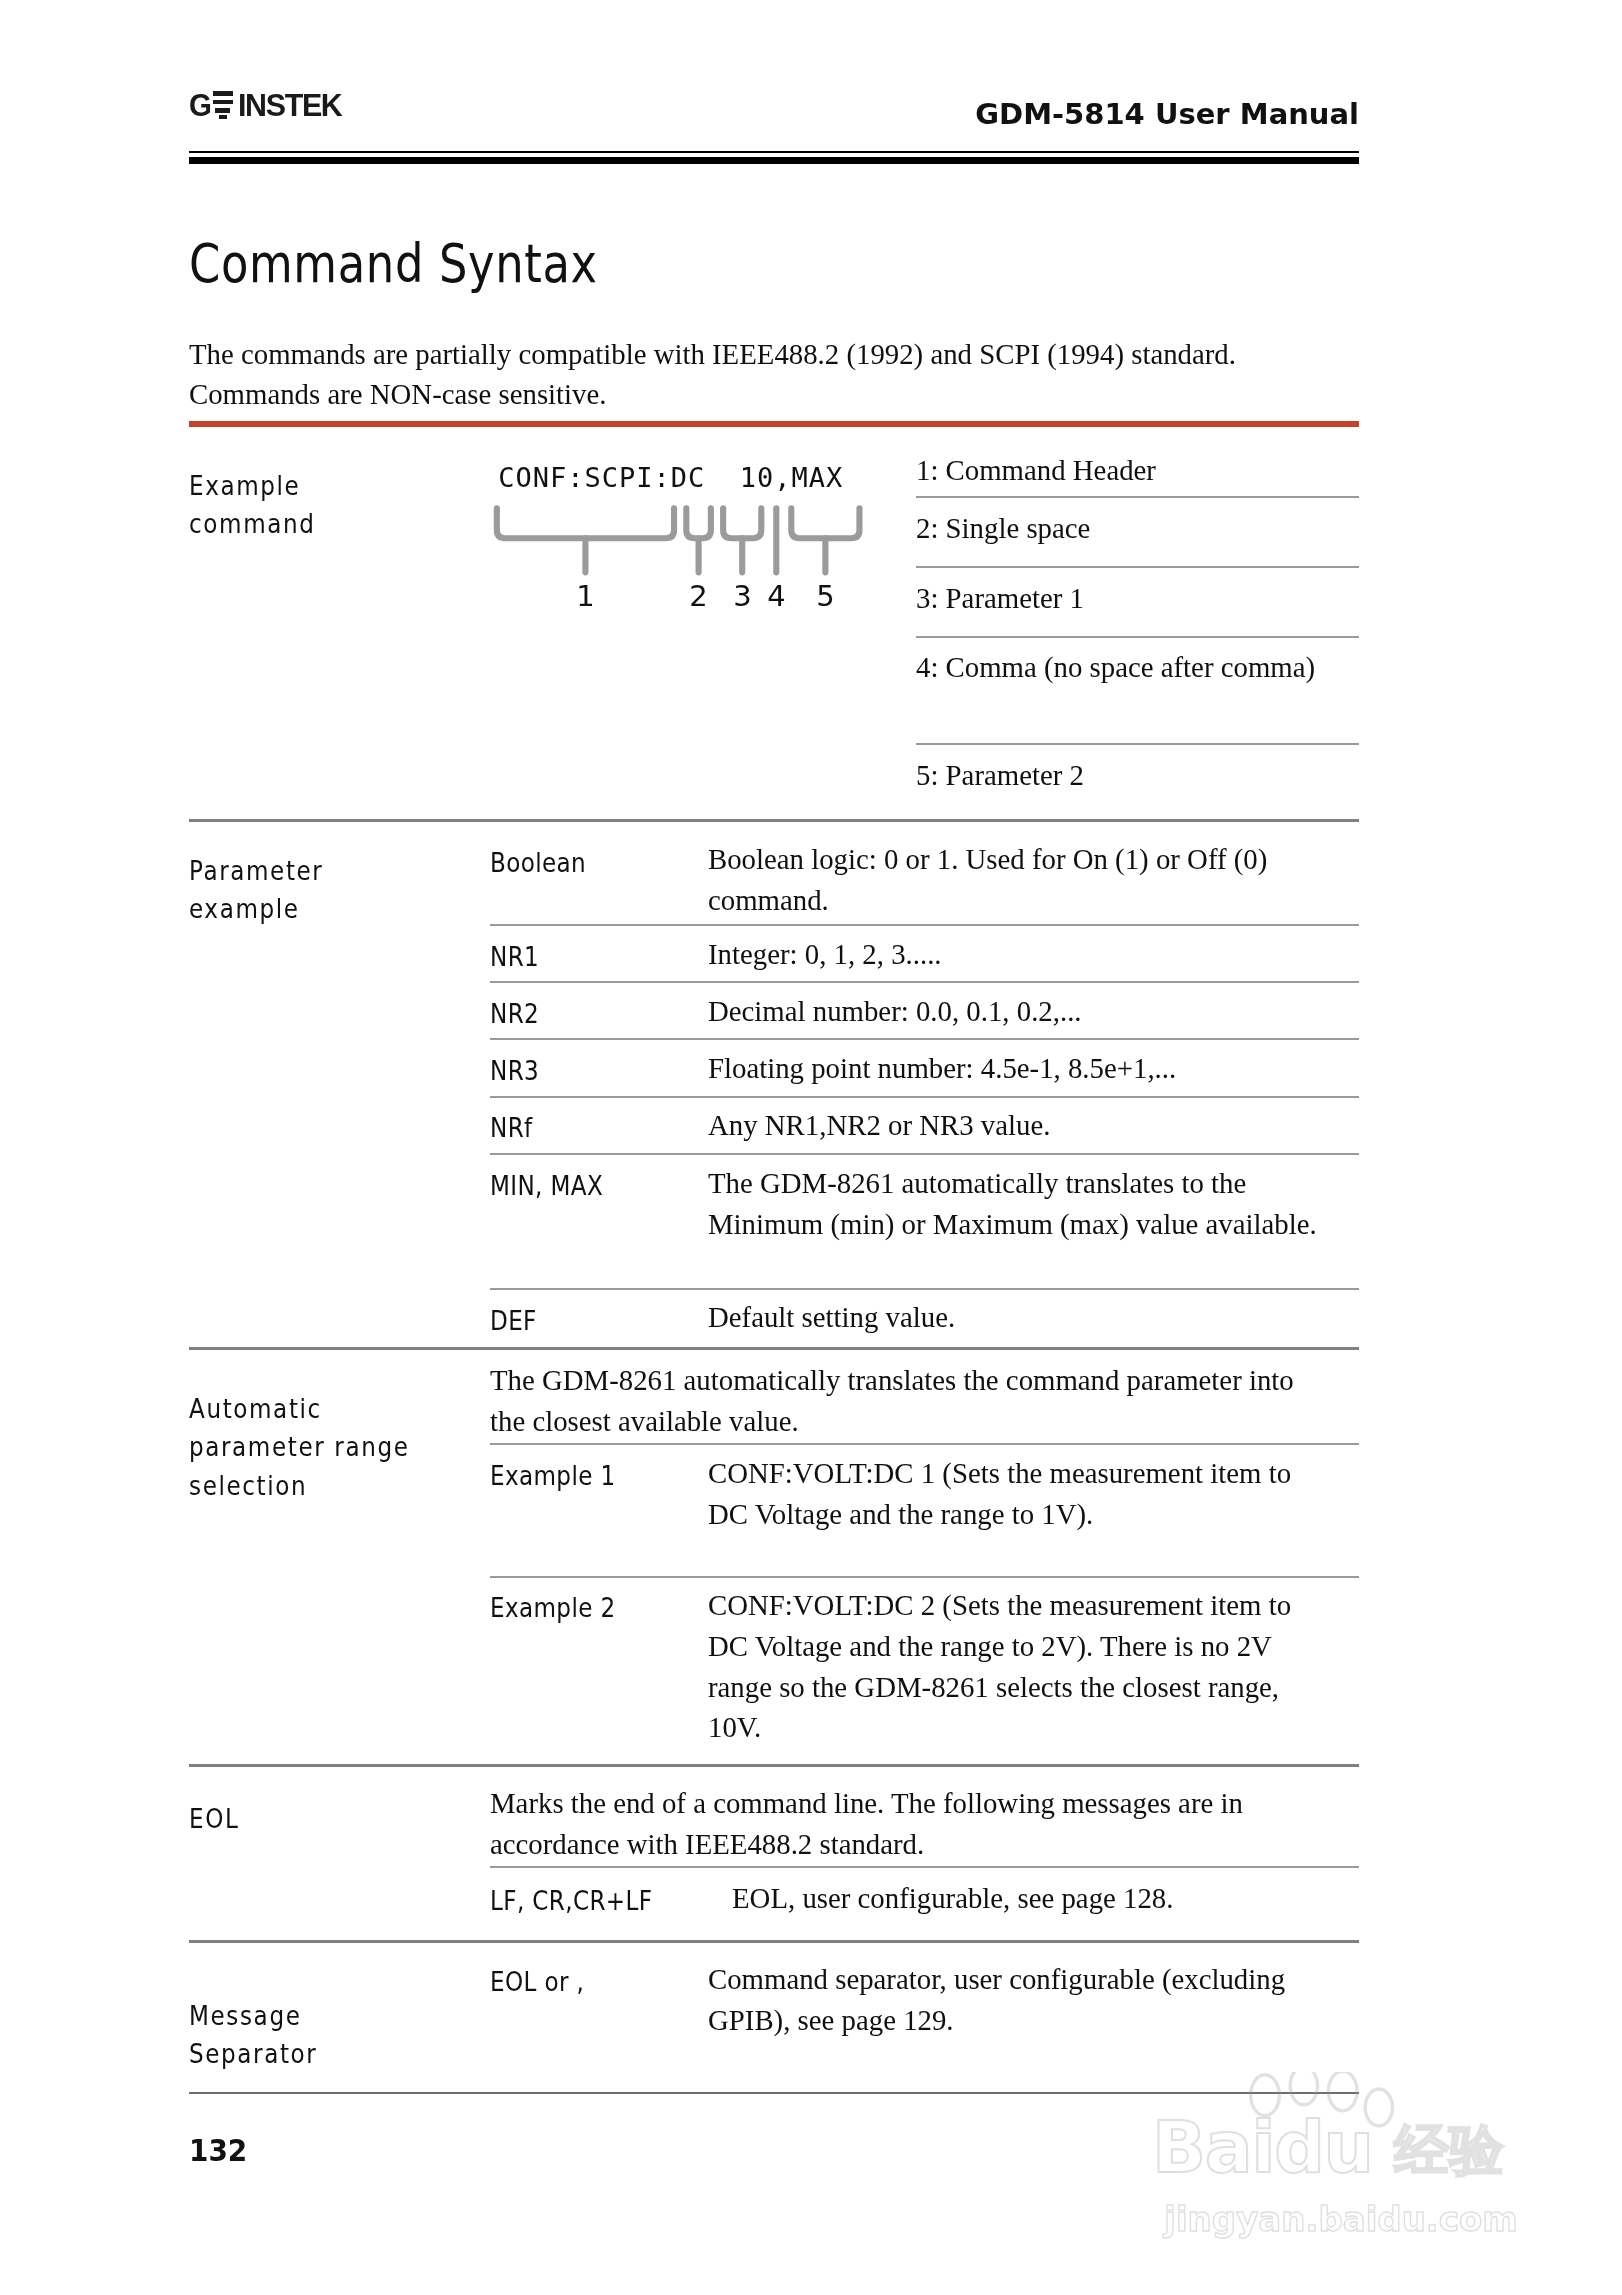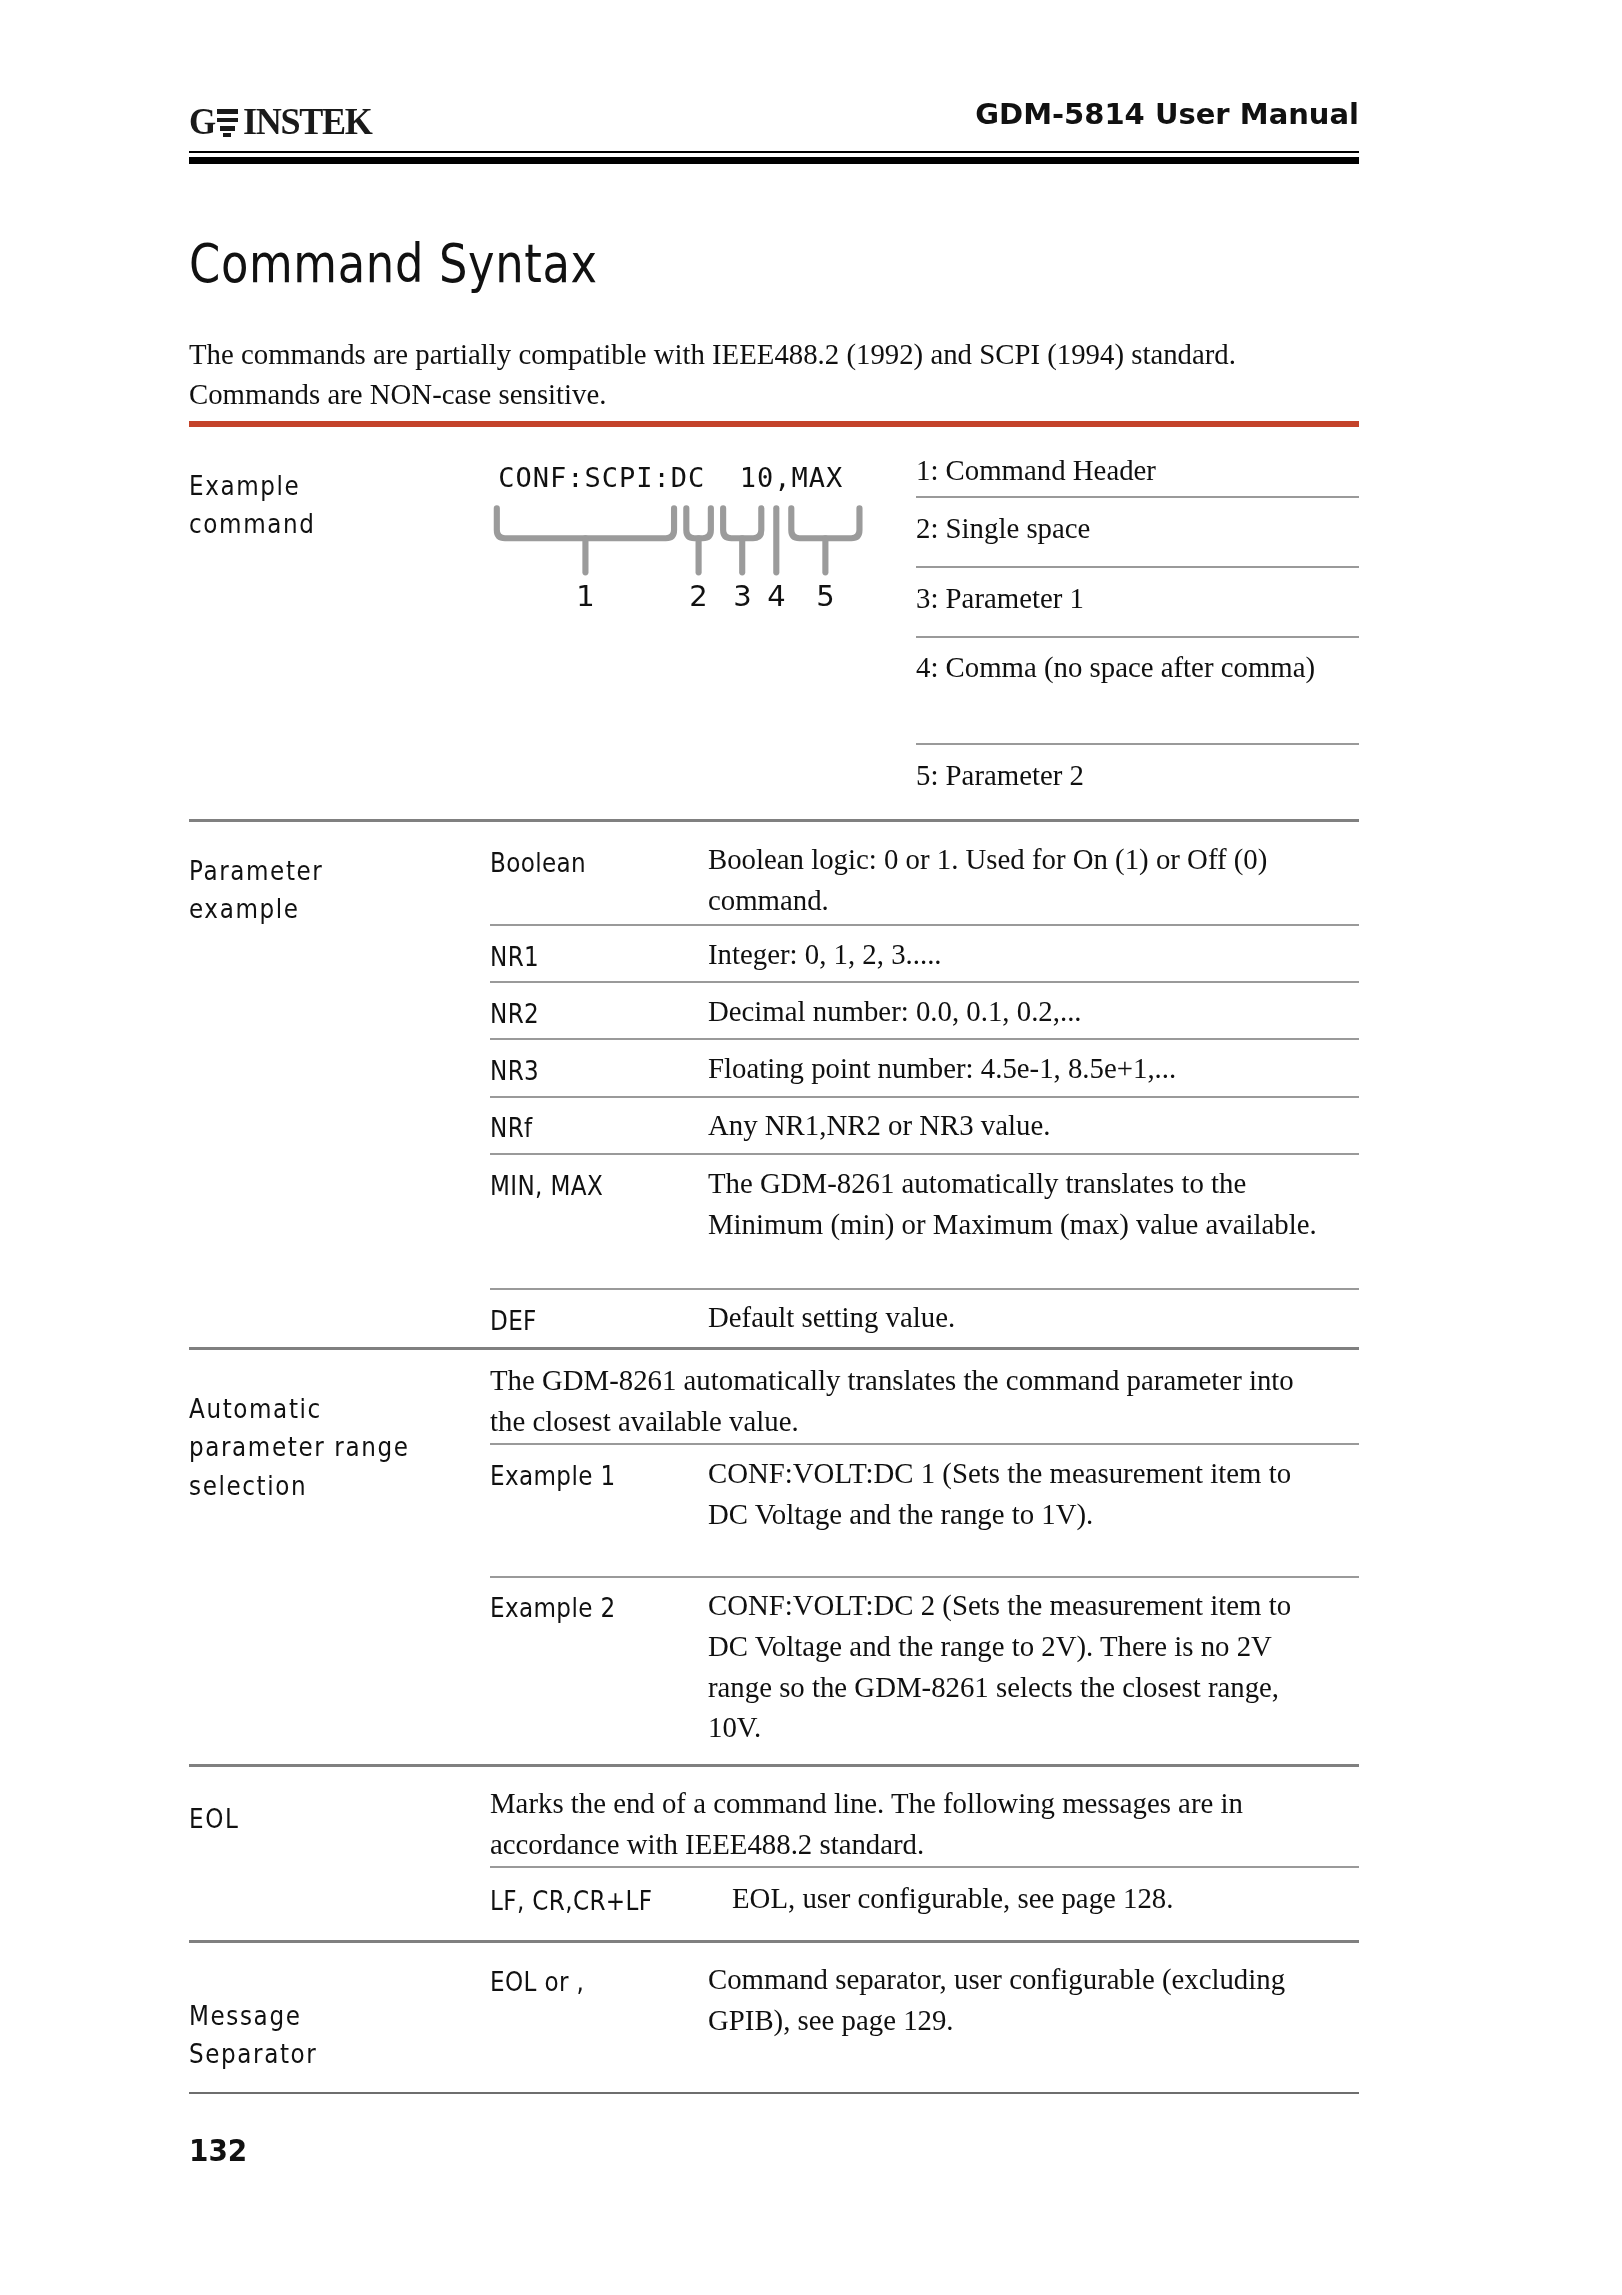--- a/index.html
+++ b/index.html
@@ -21,24 +21,24 @@
   .header {
     position: absolute;
     left: 189px;
     top: 87px;
     width: 1170px;
     height: 61px;
   }
   .logo {
     position: absolute;
     left: 0;
-    top: 15px;
-    font-family: Liberation Serif, serif;
-    font-weight: bold;
-    font-size: 38px;
+    top: 2px;
+    font-family: Liberation Sans, sans-serif;
+    font-weight: bold;
+    font-size: 32px;
     letter-spacing: -1.4px;
     color: #1a1a1a;
     line-height: 1;
     white-space: nowrap;
   }
   .logo .gw {
     display: inline-block;
     position: relative;
     transform: scaleX(0.92);
     transform-origin: left center;
@@ -430,15 +430,28 @@
 Separator</div>
 
     <div class="col-key" style="top:1527px;">EOL or ,</div>
     <div class="col-desc" style="top:1523px;">Command separator, user configurable (excluding GPIB), see page 129.</div>
 
     <div class="sep-full" style="top:1656px; height:2px; background:#6e6e6e;"></div>
   </div>
 
   <div class="page-number">132</div>
 
+  <div class="watermark">
+    <svg class="wm-paw" width="157" height="75" viewBox="0 0 230 110">
+      <g fill="none" stroke="rgba(150,150,150,0.28)" stroke-width="5">
+        <ellipse cx="38" cy="34" rx="21" ry="30"></ellipse>
+        <ellipse cx="95" cy="20" rx="20" ry="28"></ellipse>
+        <ellipse cx="152" cy="28" rx="21" ry="29"></ellipse>
+        <ellipse cx="205" cy="52" rx="20" ry="27"></ellipse>
+      </g>
+    </svg>
+    <div class="wm-main">Baidu</div>
+    <div class="wm-cn">经验</div>
+    <div class="wm-url">jingyan.baidu.com</div>
+  </div>
 
 </div>
 
 
 </body></html>

